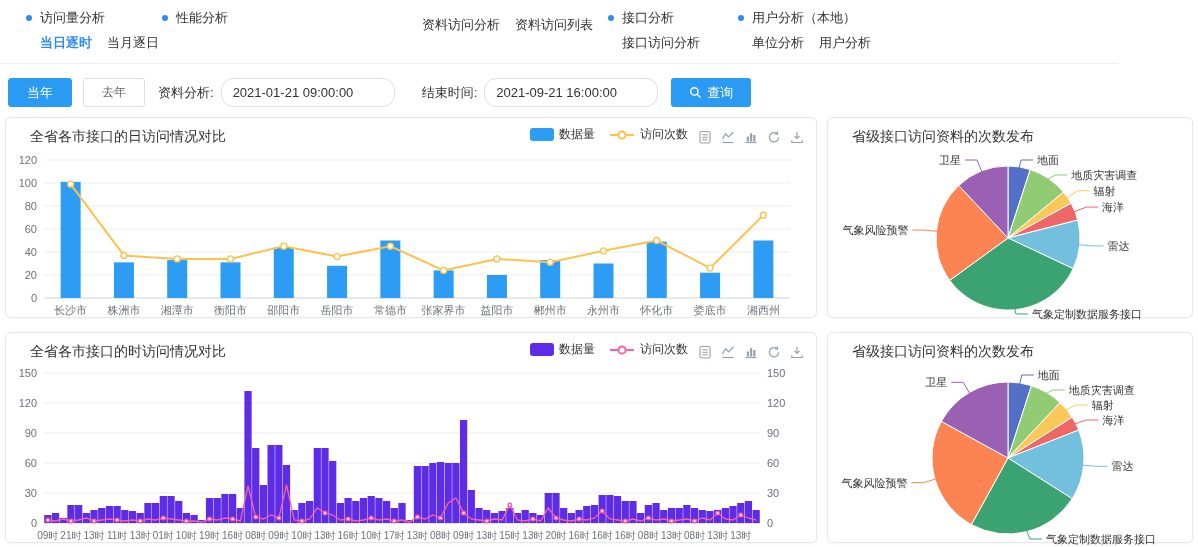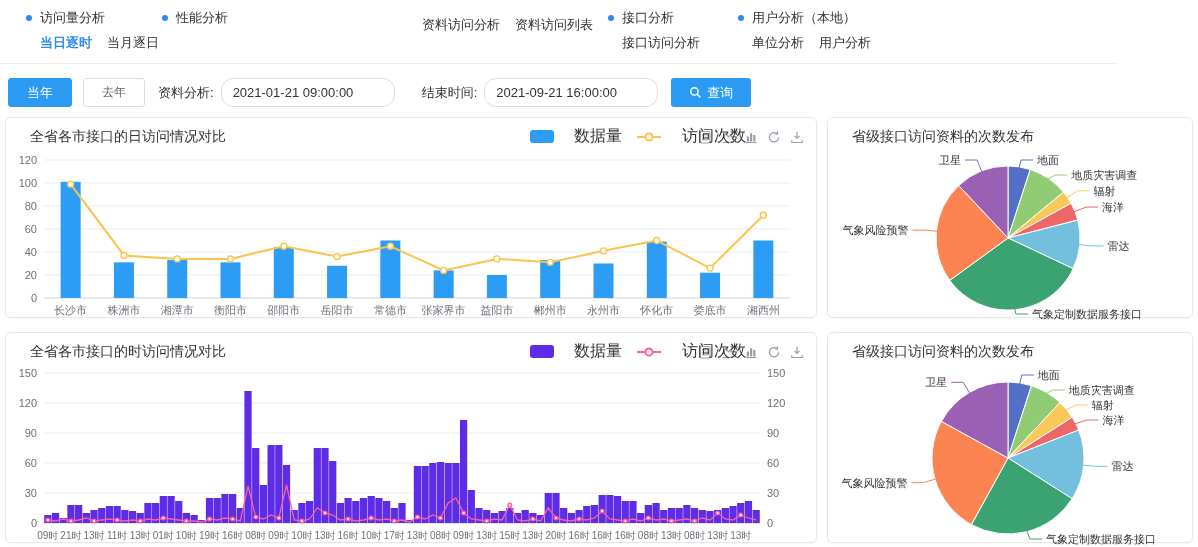--- a/index.html
+++ b/index.html
@@ -29,21 +29,21 @@
   .query-btn svg{display:block}
   
   .card{position:absolute;background:#fff;border:1px solid #e7e7e7;border-radius:6px;box-shadow:0 1px 3px rgba(0,0,0,.03);box-sizing:border-box}
   .c1{left:5px;top:117px;width:812px;height:201px}
   .p1{left:827px;top:117px;width:366px;height:201px}
   .c2{left:5px;top:332px;width:812px;height:211px}
   .p2{left:827px;top:332px;width:366px;height:211px}
   .card-head{position:relative;display:flex;align-items:center;height:26px;padding:6px 12px 0 12px}
   .card-title{font-size:14px;font-weight:normal;color:#333;margin:12px;white-space:nowrap}
   .legend{position:absolute;left:524px;top:8px;display:flex;gap:14px;align-items:center}
-  .legend-item{display:flex;align-items:center;gap:20px;font-size:16px;color:#333;cursor:pointer}
+  .legend-item{display:flex;align-items:center;gap:5px;font-size:12px;color:#333;cursor:pointer}
   .sw{width:24px;height:13px;border-radius:3px;display:inline-block}
   .toolbox{margin-left:auto;display:flex;gap:9px;color:#98a1ab;align-items:center}
   .toolbox svg{display:block;cursor:pointer}
   svg.chart{display:block}
   .tick{font-size:11px;fill:#6e7079}
   .tick-sm{font-size:10px;fill:#6e7079}
   .pielabel{font-size:11px;fill:#333}
 </style>
 </head>
 <body>

